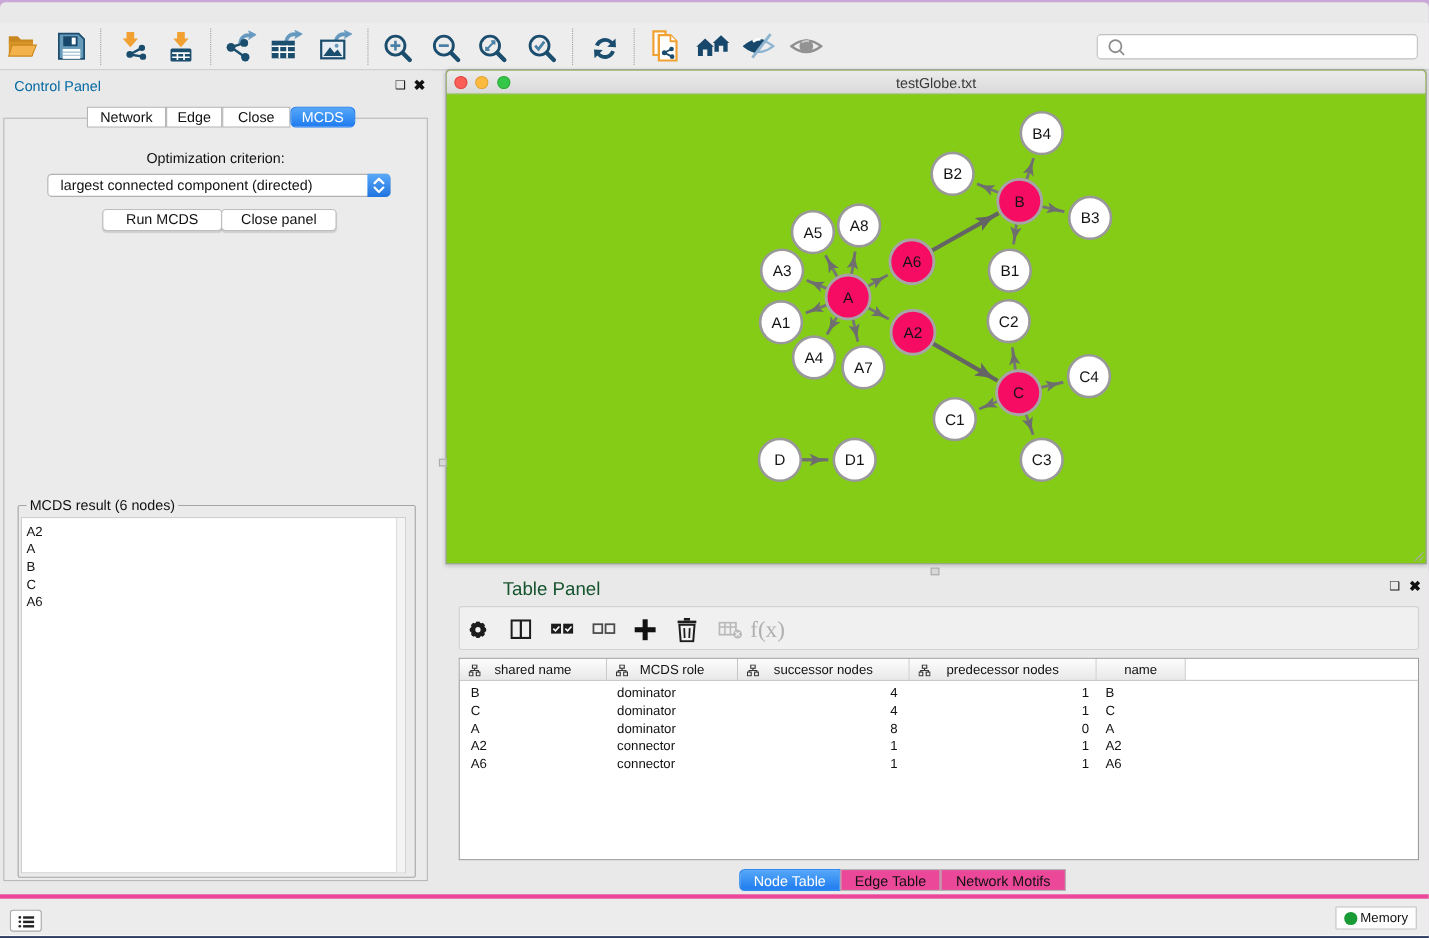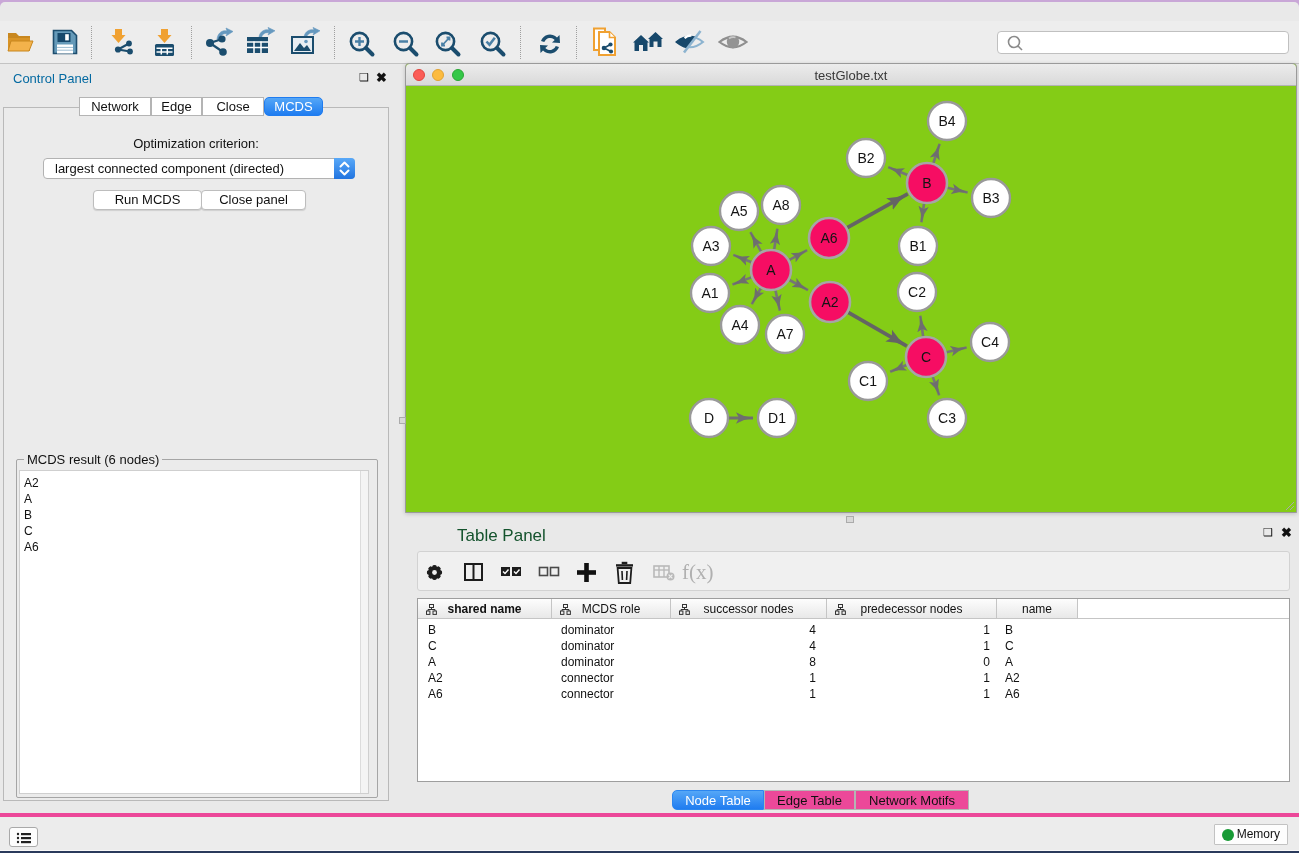--- a/index.html
+++ b/index.html
@@ -366,21 +366,21 @@
 <rect x="1" y="1" width="15" height="11" fill="none" stroke="#b9b9b9" stroke-width="1.6"></rect>
 <line x1="1" y1="5" x2="16" y2="5" stroke="#b9b9b9" stroke-width="1.4"></line>
 <line x1="6" y1="1" x2="6" y2="12" stroke="#b9b9b9" stroke-width="1.4"></line>
 <line x1="11" y1="1" x2="11" y2="12" stroke="#b9b9b9" stroke-width="1.4"></line>
 <circle cx="17.5" cy="11.5" r="4" fill="#b9b9b9"></circle>
 <path d="M15.6,9.6 L19.4,13.4 M19.4,9.6 L15.6,13.4" stroke="#f0f0f0" stroke-width="1.2"></path>
 </svg>
 <div style="position:absolute;left:264px;top:8px;font-family:'Liberation Serif',serif;font-size:21px;color:#b0b0b0;">f(x)</div>
     </div>
     <div id="tblwrap">
-      <div class="th" style="left:0px;width:134px;font-weight:bold;"><svg width="11" height="11" style="position:absolute;left:8px;top:5px;">
+      <div class="th" style="left:0px;width:134px;"><svg width="11" height="11" style="position:absolute;left:8px;top:5px;">
             <rect x="3.5" y="0.5" width="4" height="3" fill="none" stroke="#333" stroke-width="1"></rect>
             <rect x="0.5" y="7" width="3.4" height="3.4" fill="none" stroke="#333" stroke-width="1"></rect>
             <rect x="7" y="7" width="3.4" height="3.4" fill="none" stroke="#333" stroke-width="1"></rect>
             <path d="M5.5,3.5 L5.5,5.5 M2,7 L2,5.5 L9,5.5 L9,7" stroke="#333" stroke-width="1" fill="none"></path>
           </svg>shared name</div>
 <div class="th" style="left:134px;width:119px;"><svg width="11" height="11" style="position:absolute;left:8px;top:5px;">
             <rect x="3.5" y="0.5" width="4" height="3" fill="none" stroke="#333" stroke-width="1"></rect>
             <rect x="0.5" y="7" width="3.4" height="3.4" fill="none" stroke="#333" stroke-width="1"></rect>
             <rect x="7" y="7" width="3.4" height="3.4" fill="none" stroke="#333" stroke-width="1"></rect>
             <path d="M5.5,3.5 L5.5,5.5 M2,7 L2,5.5 L9,5.5 L9,7" stroke="#333" stroke-width="1" fill="none"></path>

